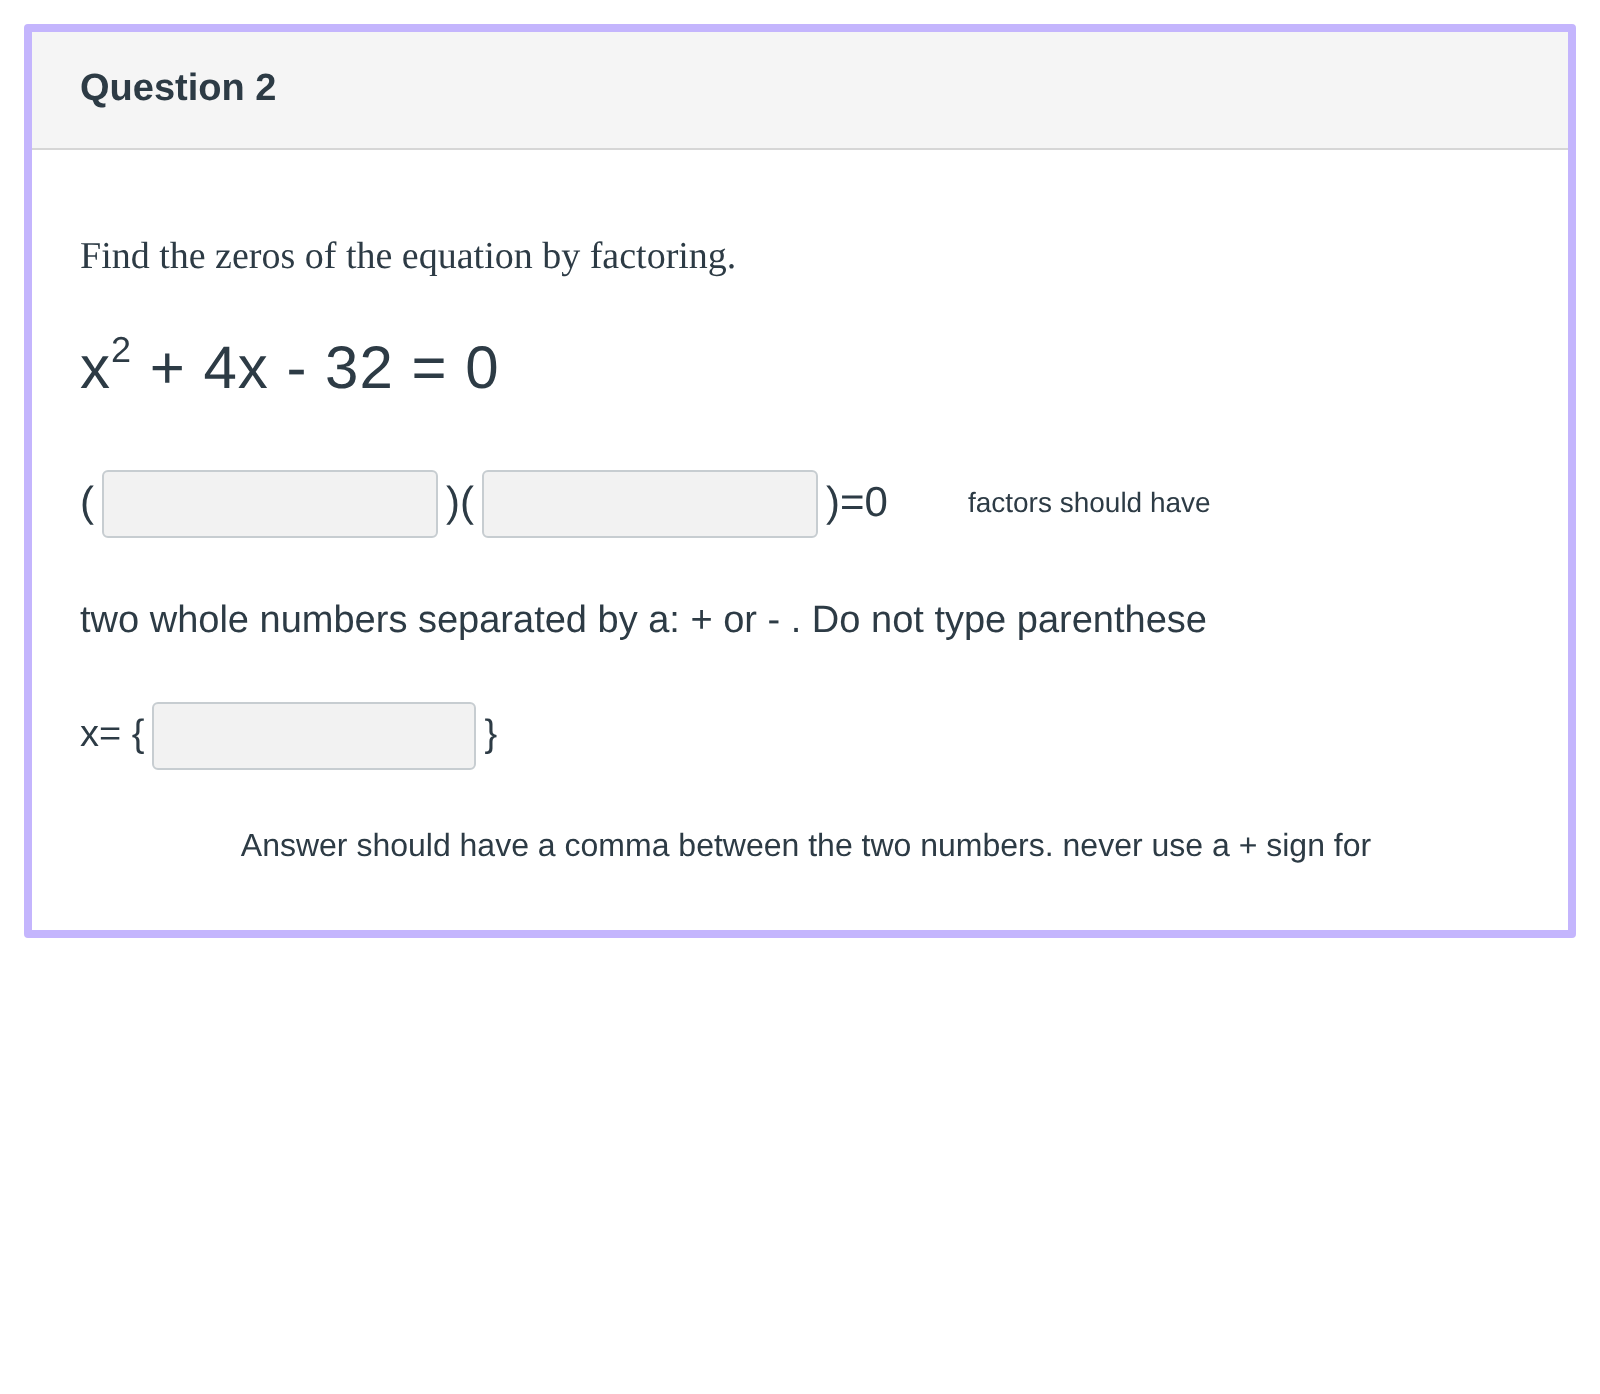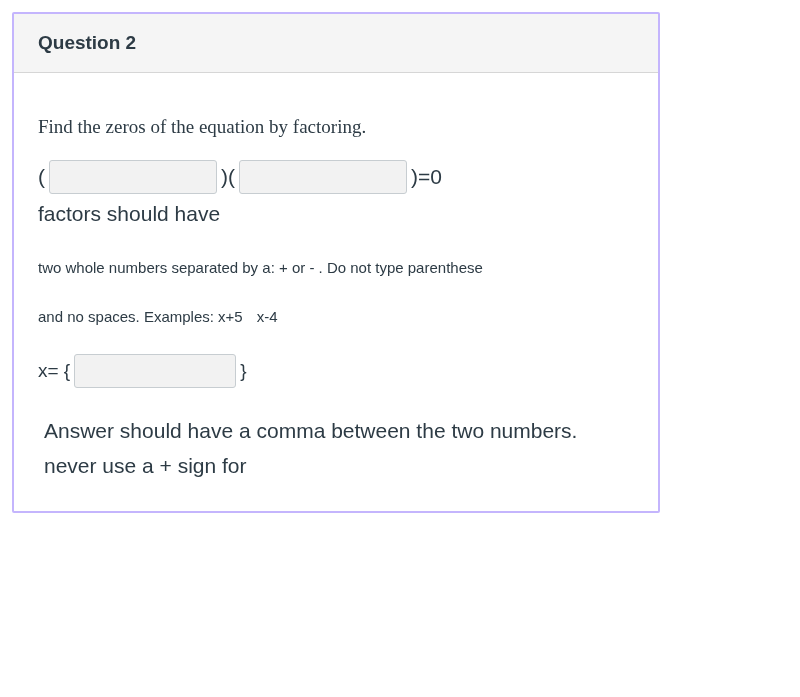--- a/index.html
+++ b/index.html
@@ -7,23 +7,23 @@
       margin: 0;
       padding: 0;
     }
     body {
       font-family: "Helvetica Neue", Helvetica, Arial, sans-serif;
       background: #fff;
       padding: 12px;
       color: #2d3b45;
     }
     .question-card {
-      border: 2px solid #c4b5fd;
+      border: 4px solid #c4b5fd;
       border-radius: 2px;
-      width: 648px;
+      width: 776px;
     }
     .question-header {
       background: #f5f5f5;
       border-bottom: 1px solid #d6d6d6;
       padding: 18px 24px;
     }
     .question-title {
       font-weight: 700;
       font-size: 19px;
       color: #2d3b45;
@@ -58,37 +58,38 @@
       margin-bottom: 28px;
     }
     .factor-row .paren {
       font-size: 21px;
     }
     .factor-row .eq-zero {
       font-size: 21px;
       margin-right: 36px;
     }
     .factor-row .trail-text {
-      font-size: 21px;
+      font-size: 14px;
     }
     .hint-line {
-      font-size: 15px;
+      font-size: 19px;
       margin-bottom: 26px;
     }
     .x-row {
       display: flex;
       align-items: center;
       gap: 4px;
       font-size: 19px;
       margin-bottom: 26px;
     }
     .answer-note {
-      font-size: 21px;
+      font-size: 16px;
       line-height: 1.65;
       padding-left: 6px;
+      text-align: center;
     }
     input.blank {
       border: 1px solid #c7cdd1;
       background: #f2f2f2;
       height: 34px;
       padding: 4px 8px;
       font-size: 16px;
       color: #2d3b45;
       border-radius: 3px;
     }
@@ -101,35 +102,35 @@
 <body>
 
 <div class="question-card">
   <div class="question-header">
     <div class="question-title">Question 2</div>
   </div>
   <div class="question-body">
 
     <div class="instruction">Find the zeros of the equation by factoring.</div>
 
+    <div class="equation">
+      <span>x</span><sup>2</sup><span> + 4x - 32  = 0</span>
+    </div>
 
     <div class="factor-row">
       <span class="paren">(</span>
       <input class="blank w1" type="text" value="" style="">
       <span class="paren">)(</span>
       <input class="blank w2" type="text" value="" style="">
       <span class="eq-zero">)=0</span>
       <span class="trail-text">factors should have</span>
     </div>
 
     <div class="hint-line">two whole numbers separated by a: + or - .  Do not type parenthese</div>
 
-    <div class="hint-line">
-      <span>and no spaces.  Examples:  x+5</span><span class="nbsp"></span><span>x-4</span>
-    </div>
 
     <div class="x-row">
       <span>x= {</span>
       <input class="blank w3" type="text" value="" style="">
       <span>}</span>
     </div>
 
     <div class="answer-note">
       <div>Answer should have a comma between the two numbers.  never use a + sign for</div>
     </div>

